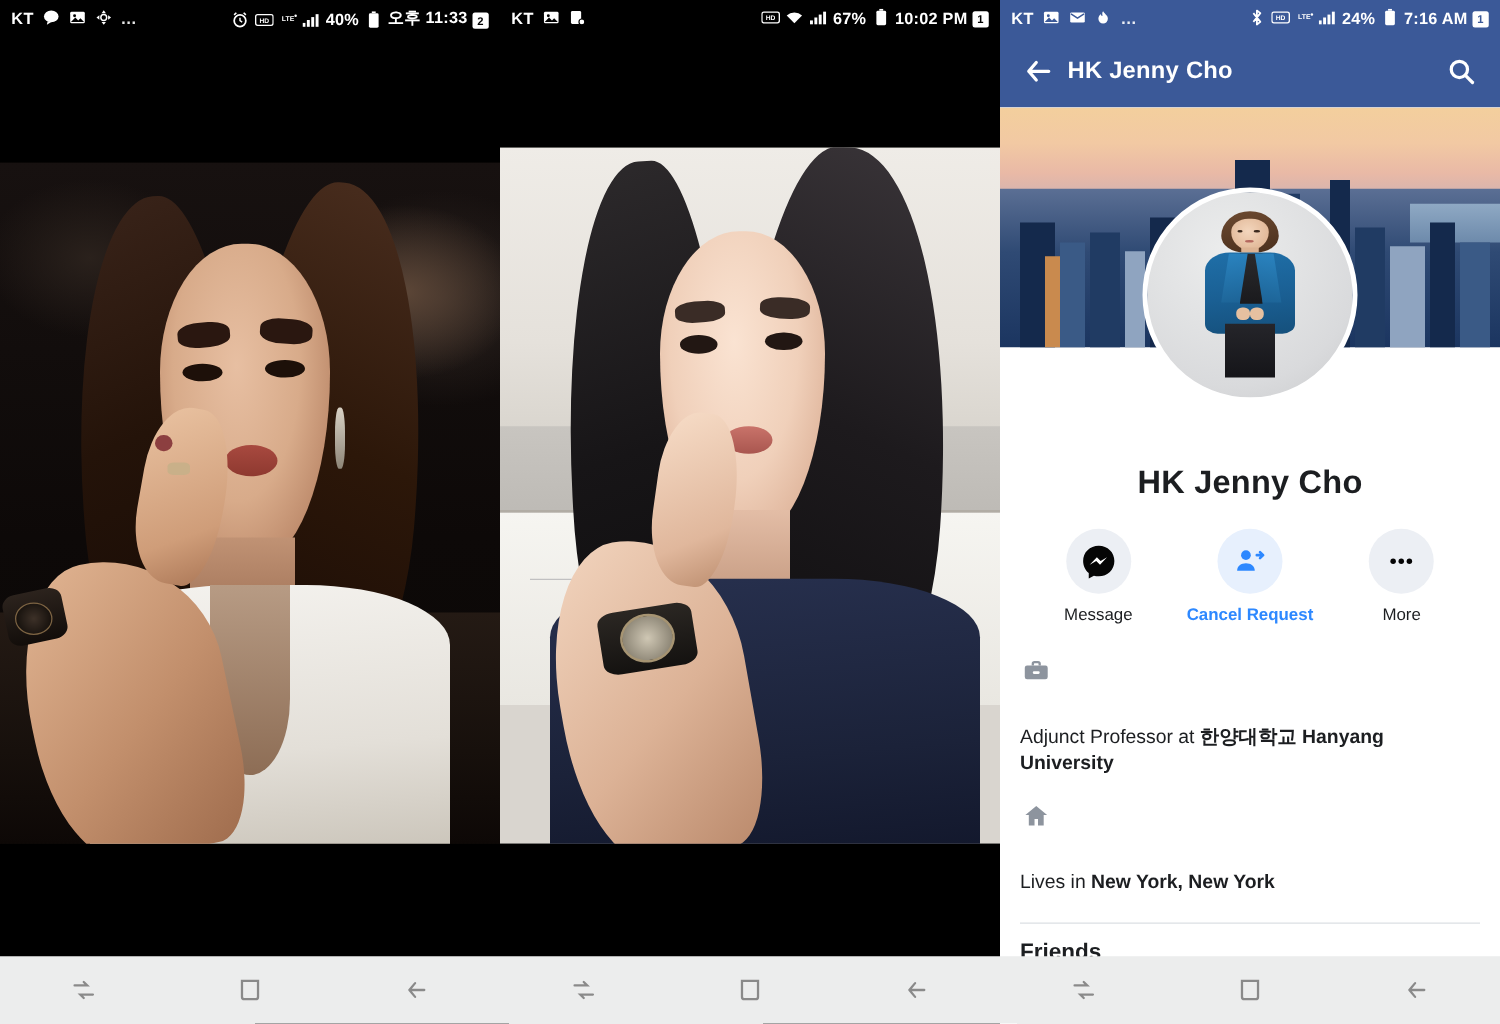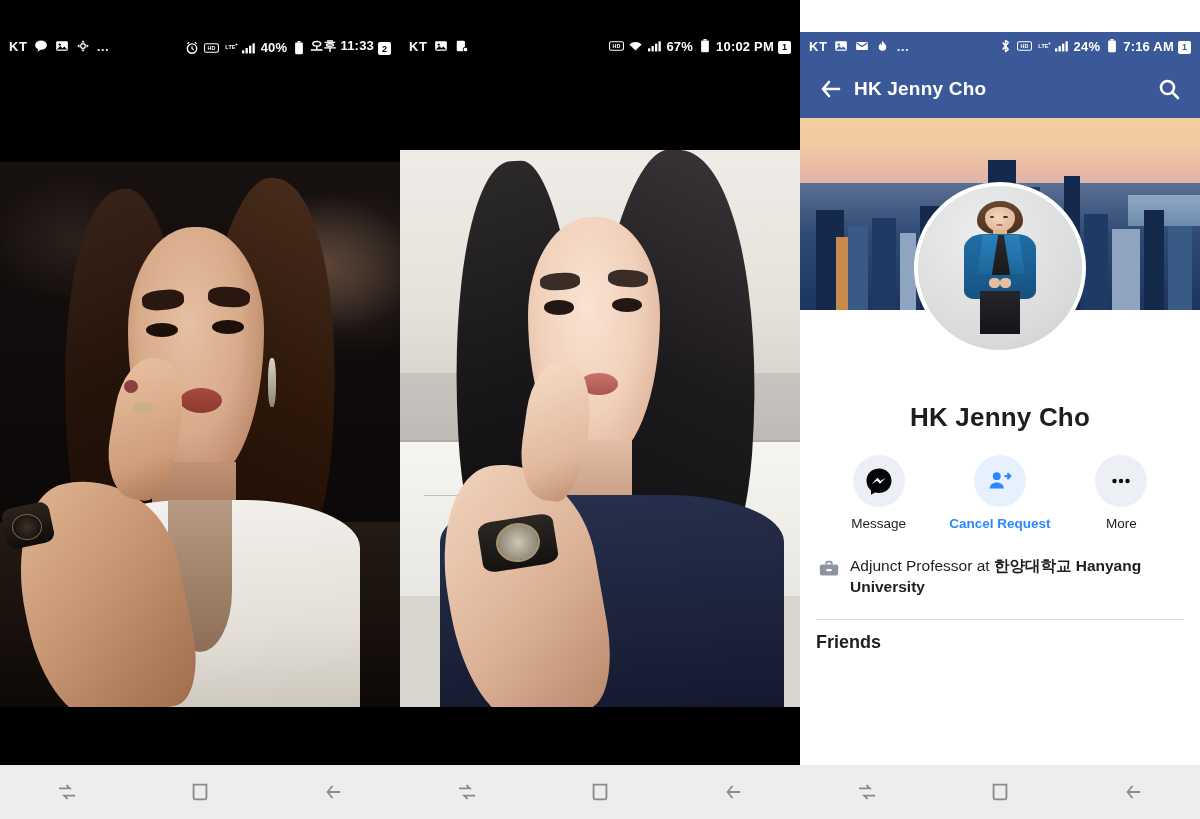--- a/index.html
+++ b/index.html
@@ -18,21 +18,20 @@
   .panel-3 { width:400px; background:#fff; }
 
   
   .statusbar {
     position:relative; height:28px; width:100%;
     background:#000; color:#fff;
     display:flex; align-items:center;
     font-size:13px; font-weight:bold;
     padding:0 9px;
     letter-spacing:0.2px;
-    margin-top:32px;
   }
   .statusbar.fb { background:#3b5998; }
   .sb-left { display:flex; align-items:center; gap:6px; }
   .sb-right { margin-left:auto; display:flex; align-items:flex-end; gap:4px; }
   .sb-carrier { font-size:13px; font-weight:bold; letter-spacing:0.5px; }
   .sb-ico { display:inline-flex; align-items:center; justify-content:center; width:15px; height:15px; }
   .sb-ico svg { display:block; }
   .sb-text { font-size:13px; font-weight:bold; }
   .sb-dots { font-size:13px; letter-spacing:1px; opacity:.9; }
   .sim-badge {
@@ -379,22 +378,23 @@
   .fb-send {
     display:flex; align-items:center; gap:6px;
     background:#1877f2; color:#fff; border-radius:5px;
     height:34px; padding:0 13px; font-size:13px; font-weight:bold;
     letter-spacing:.4px; border:none; cursor:pointer;
     font-family:"Liberation Sans", sans-serif;
   }
 
   .fb-info { padding:16px 16px 0 16px; }
   .fb-info-row {
-    display:flex; align-items:flex-start; gap:8px;
+    display:flex; align-items:flex-start; gap:30px;
     padding:9px 0;
+    flex-direction:column;
   }
   .fb-info-ico {
     width:26px; flex:0 0 26px; display:flex; align-items:flex-start; justify-content:center;
     padding-top:2px;
   }
   .fb-info-text { font-size:15.5px; color:#1c1e21; line-height:1.35; }
   .fb-info-text b { font-weight:bold; }
 
   .fb-divider { height:1px; background:#dcdfe3; margin:12px 16px 0 16px; }
   .fb-friends-title {
@@ -778,20 +778,28 @@
         <span class="fb-info-ico">
           <svg width="22" height="22" viewBox="0 0 24 24" fill="#8d949e">
               <rect x="2" y="7" width="20" height="12" rx="2"></rect>
               <path d="M9 7V5.5A1.5 1.5 0 0 1 10.5 4h3A1.5 1.5 0 0 1 15 5.5V7" fill="none" stroke="#8d949e" stroke-width="2"></path>
               <rect x="9" y="12" width="6" height="2.4" rx="1" fill="#fff"></rect>
             </svg>
         </span>
         <span class="fb-info-text"><span>Adjunct Professor at </span><b>한양대학교 Hanyang University</b></span>
       </div>
 
+      <div class="fb-info-row">
+        <span class="fb-info-ico">
+          <svg width="22" height="22" viewBox="0 0 24 24" fill="#8d949e">
+              <path d="M12 3L2.5 11h3v9h5v-5.5h3V20h5v-9h3z"></path>
+            </svg>
+        </span>
+        <span class="fb-info-text"><span>Lives in </span><b>New York, New York</b></span>
+      </div>
 
 
     </div>
 
     <div class="fb-divider"></div>
     <div class="fb-friends-title">Friends</div>
 
     <div class="navbar">
       <div class="nav-btn">
         <svg width="22" height="22" viewBox="0 0 24 24" fill="none" stroke="#8a8a8a" stroke-width="2" stroke-linecap="round">

